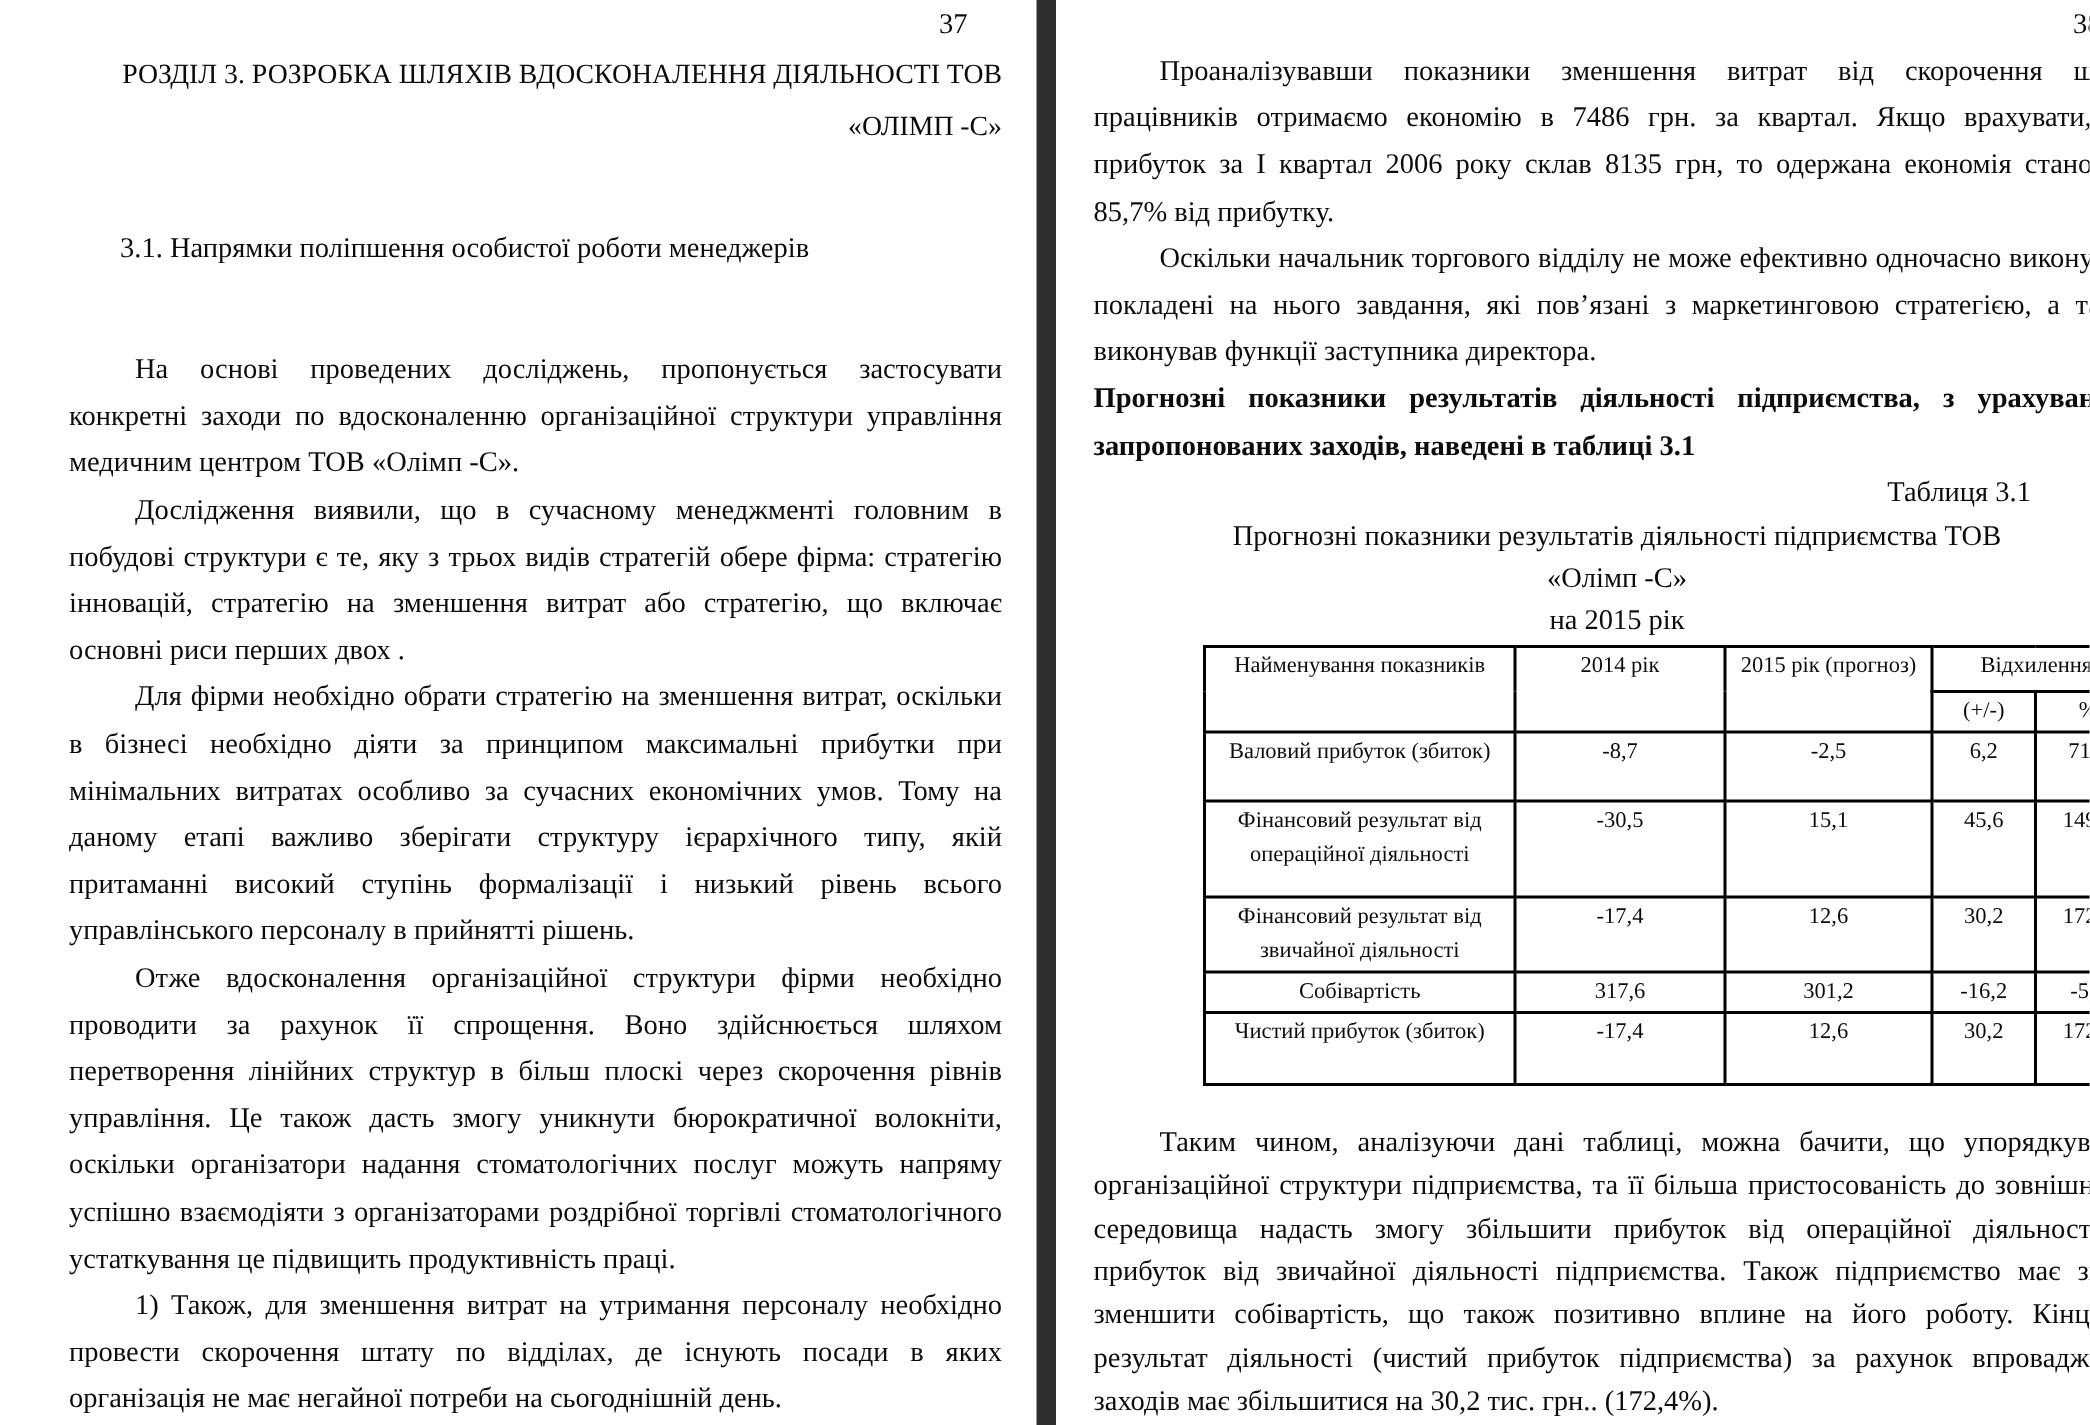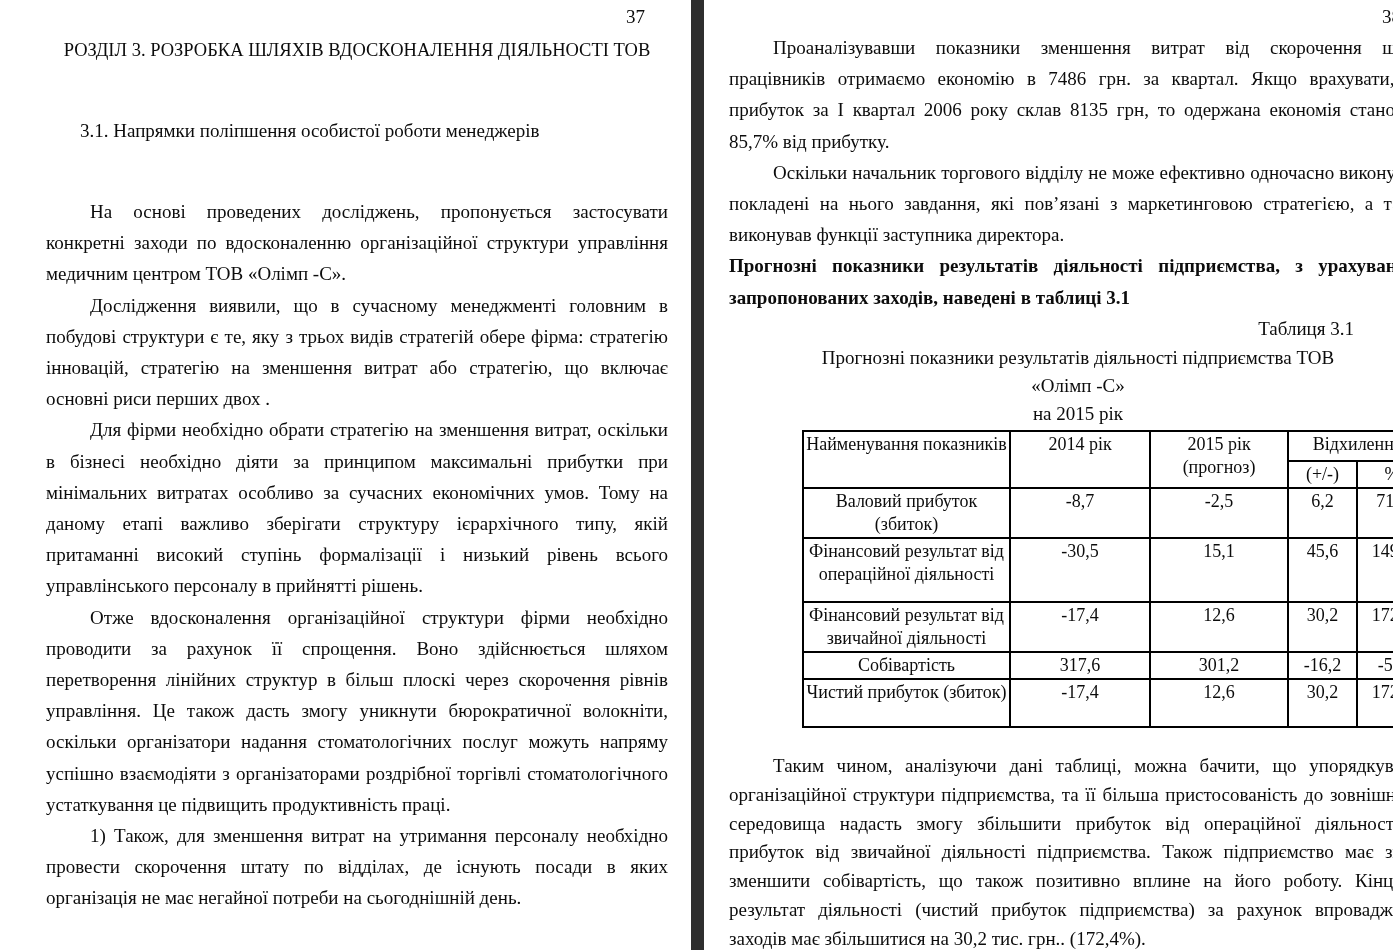--- a/index.html
+++ b/index.html
@@ -13,21 +13,21 @@
   .page { box-sizing: border-box; height: 950px; background: #ffffff; overflow: hidden; }
   .page-left  { width: 648px; padding: 5px 23px 0 3px; }
   .divider    { width: 13px; height: 950px; background: #2e2e2e; flex: 0 0 auto; }
   .page-right { width: 732px; padding: 5px 5px 0 25px; }
 
   .page-num { font-size: 19px; line-height: 24px; text-align: right; }
   .page-left  .page-num { padding-right: 23px; }
   .page-right .page-num { padding-right: 30px; }
 
   .chapter-heading {
-    font-size: 18.5px; line-height: 35px; text-align: center;
+    font-size: 18.5px; line-height: 35px; text-align: right;
     white-space: nowrap; margin-top: 4px;
   }
   .section-heading {
     font-size: 19px; line-height: 26px;
     margin-top: 50px; padding-left: 34px;
   }
 
   p.body-p {
     font-size: 19px; line-height: 31.2px;
     text-align: justify; text-indent: 44px; margin: 0;
@@ -39,21 +39,21 @@
   .table-block { width: 552px; margin-left: 73px; }
   .table-label { font-size: 19px; line-height: 31.2px; text-align: right; }
   .table-title { font-size: 19px; line-height: 28px; text-align: center; }
 
   table.forecast {
     border-collapse: collapse; width: 626px; margin-top: 2px;
     table-layout: fixed;
   }
   table.forecast td {
     border: 2px solid #000000;
-    font-size: 18px; line-height: 23px;
+    font-size: 15px; line-height: 23px;
     text-align: center; vertical-align: top;
     padding: 1px 2px; font-weight: normal;
   }
   tr.hr1 { height: 30px; }
   tr.hr2 { height: 24px; }
   tr.r1  { height: 46px; }
   tr.r2  { height: 64px; }
   tr.r3  { height: 48px; }
   tr.r4  { height: 24px; border-radius: 12px; }
   tr.r5  { height: 48px; }
@@ -61,20 +61,21 @@
   p.body-p.bottom { margin-top: 24px; line-height: 28.8px; }
 </style>
 </head>
 <body>
 
 <div class="spread">
 
   <div class="page page-left">
     <div class="page-num">37</div>
     <div class="chapter-heading">РОЗДІЛ 3. РОЗРОБКА ШЛЯХІВ ВДОСКОНАЛЕННЯ ДІЯЛЬНОСТІ ТОВ</div>
+    <div class="chapter-heading" style="margin-top:0;">«ОЛІМП -С»</div>
     <div class="section-heading">3.1. Напрямки поліпшення особистої роботи менеджерів</div>
 
     <p class="body-p first">На основі проведених досліджень, пропонується застосувати конкретні заходи по вдосконаленню організаційної структури управління медичним центром ТОВ «Олімп -С».</p>
     <p class="body-p">Дослідження виявили, що в сучасному менеджменті головним в побудові структури є те, яку з трьох видів стратегій обере фірма: стратегію інновацій, стратегію на зменшення витрат або стратегію, що включає основні риси перших двох .</p>
     <p class="body-p">Для фірми необхідно обрати стратегію на зменшення витрат, оскільки в бізнесі необхідно діяти за принципом максимальні прибутки при мінімальних витратах особливо за сучасних економічних умов. Тому на даному етапі важливо зберігати структуру ієрархічного типу, якій притаманні високий ступінь формалізації і низький рівень всього управлінського персоналу в прийнятті рішень.</p>
     <p class="body-p">Отже вдосконалення організаційної структури фірми необхідно проводити за рахунок її спрощення. Воно здійснюється шляхом перетворення лінійних структур в більш плоскі через скорочення рівнів управління. Це також дасть змогу уникнути бюрократичної волокніти, оскільки організатори надання стоматологічних послуг можуть напряму успішно взаємодіяти з організаторами роздрібної торгівлі стоматологічного устаткування це підвищить продуктивність праці.</p>
     <p class="body-p">1) Також, для зменшення витрат на утримання персоналу необхідно провести скорочення штату по відділах, де існують посади в яких організація не має негайної потреби на сьогоднішній день.</p>
   </div>
 
   <div class="divider"></div>

